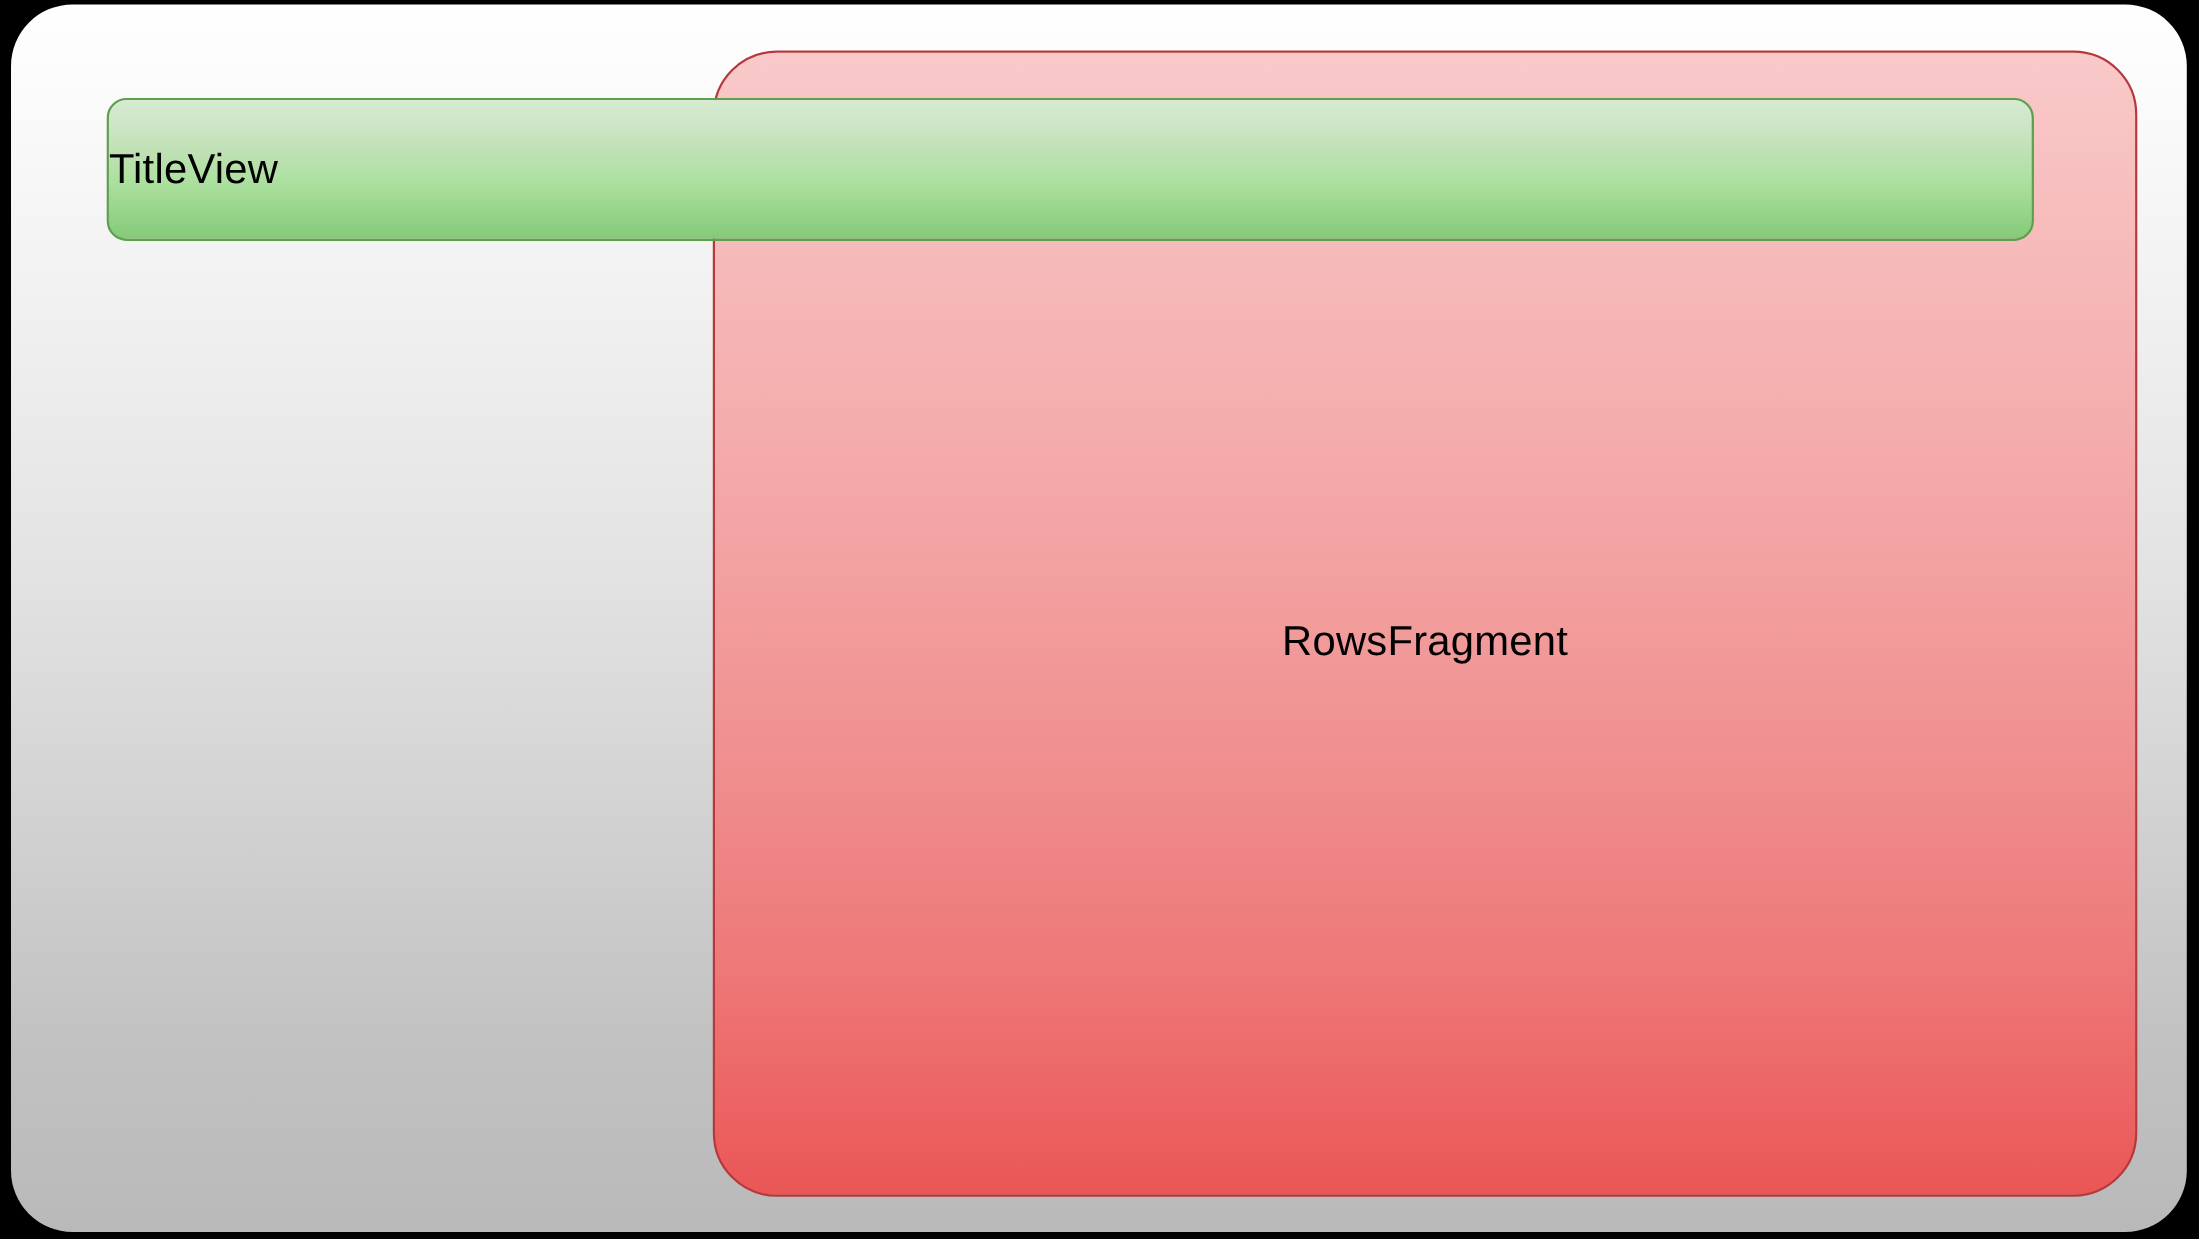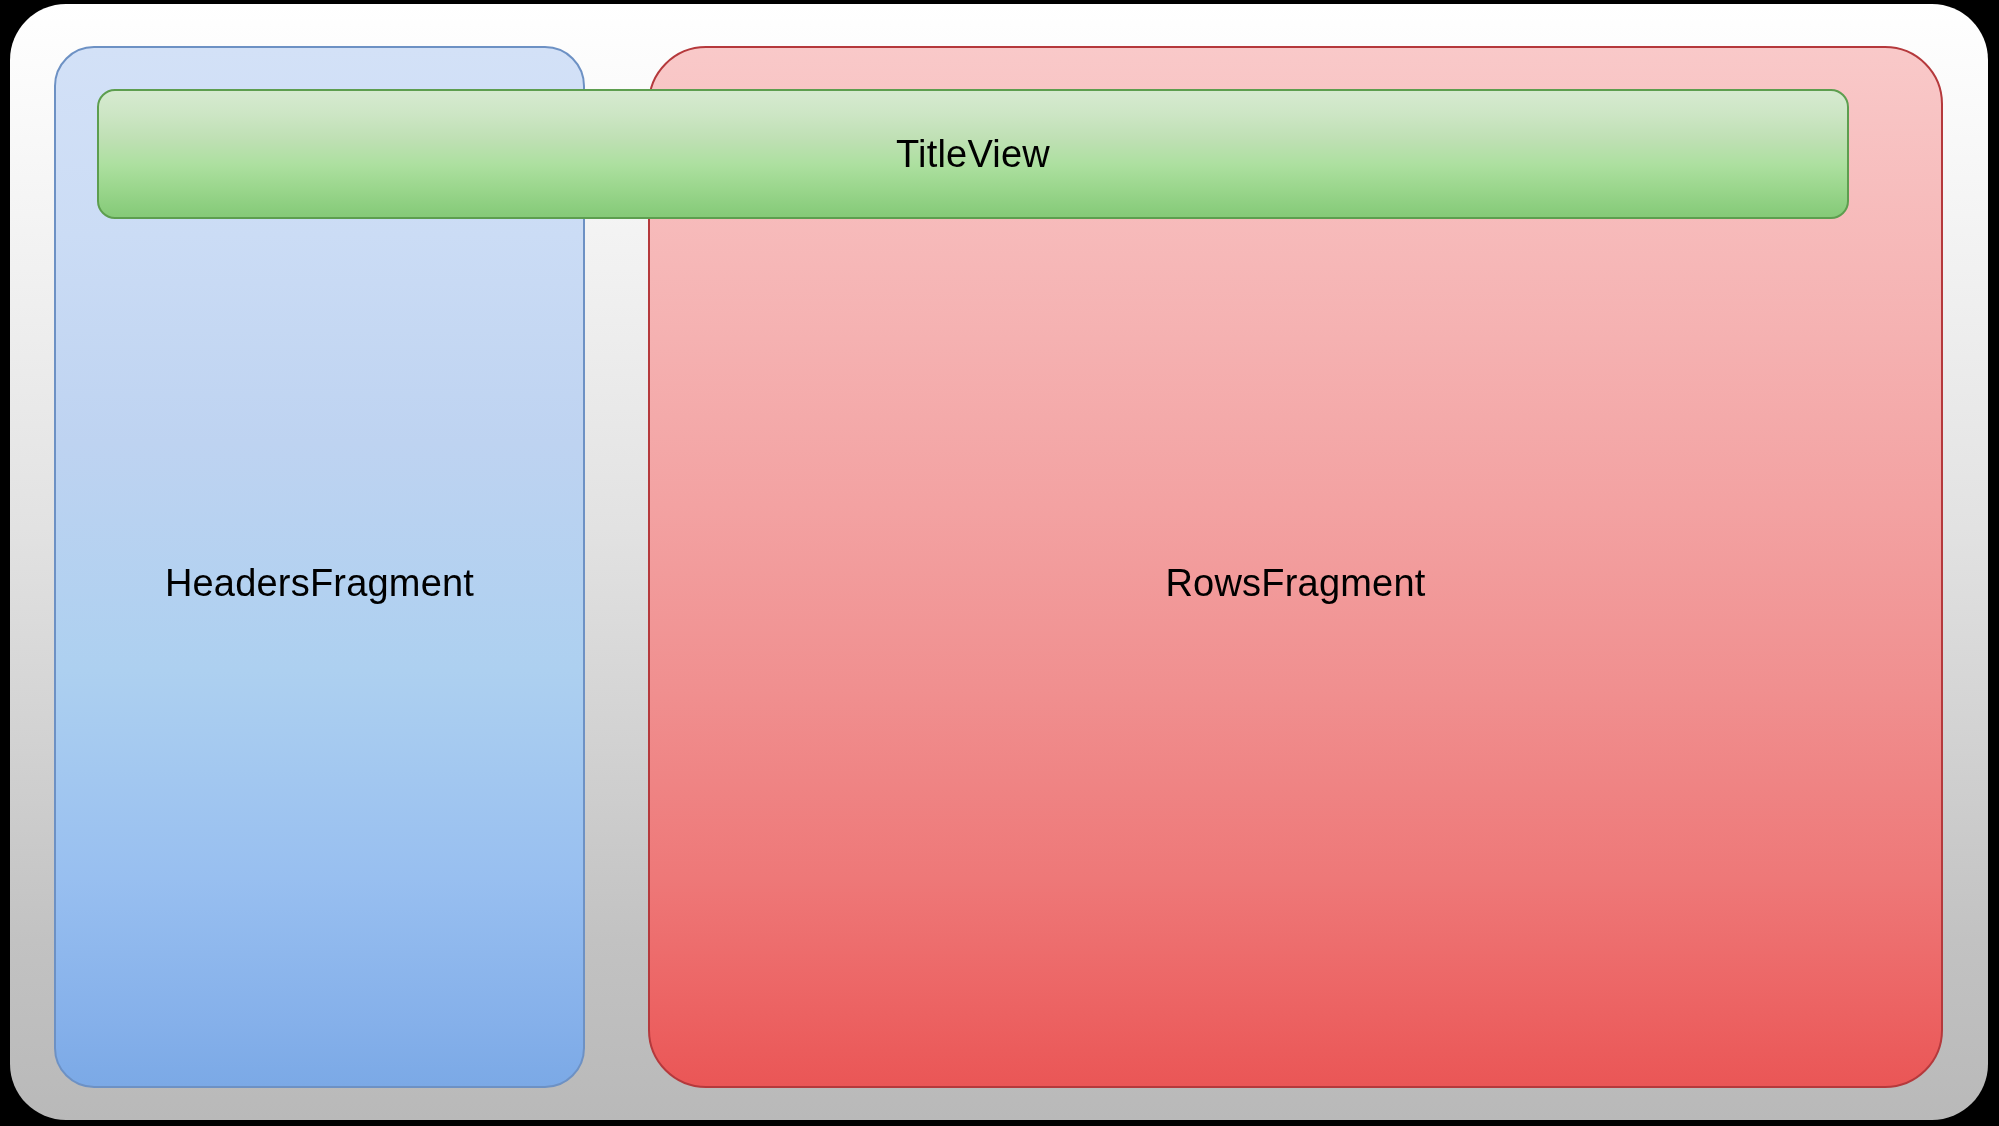--- a/index.html
+++ b/index.html
@@ -109,21 +109,20 @@
     letter-spacing: 0.2px;
     white-space: nowrap;
     -webkit-font-smoothing: antialiased;
   }
 
   .label-titleview {
     left: 0;
     right: 0;
     top: 50%;
     transform: translateY(-50%);
-    text-align: center;
   }
 
   .label-headers {
     left: 0;
     right: 0;
     top: 51.5%;
     transform: translateY(-50%);
     text-align: center;
   }
 
@@ -135,23 +134,20 @@
     text-align: center;
   }
 </style>
 </head>
 <body>
 
 <div id="stage">
 
   <div class="outer-container">
 
-    <div class="headers-panel">
-      <div class="label label-headers">HeadersFragment</div>
-    </div>
 
     <div class="rows-panel">
       <div class="label label-rows">RowsFragment</div>
     </div>
 
     <div class="title-bar">
       <div class="label label-titleview">TitleView</div>
     </div>
 
   </div>

